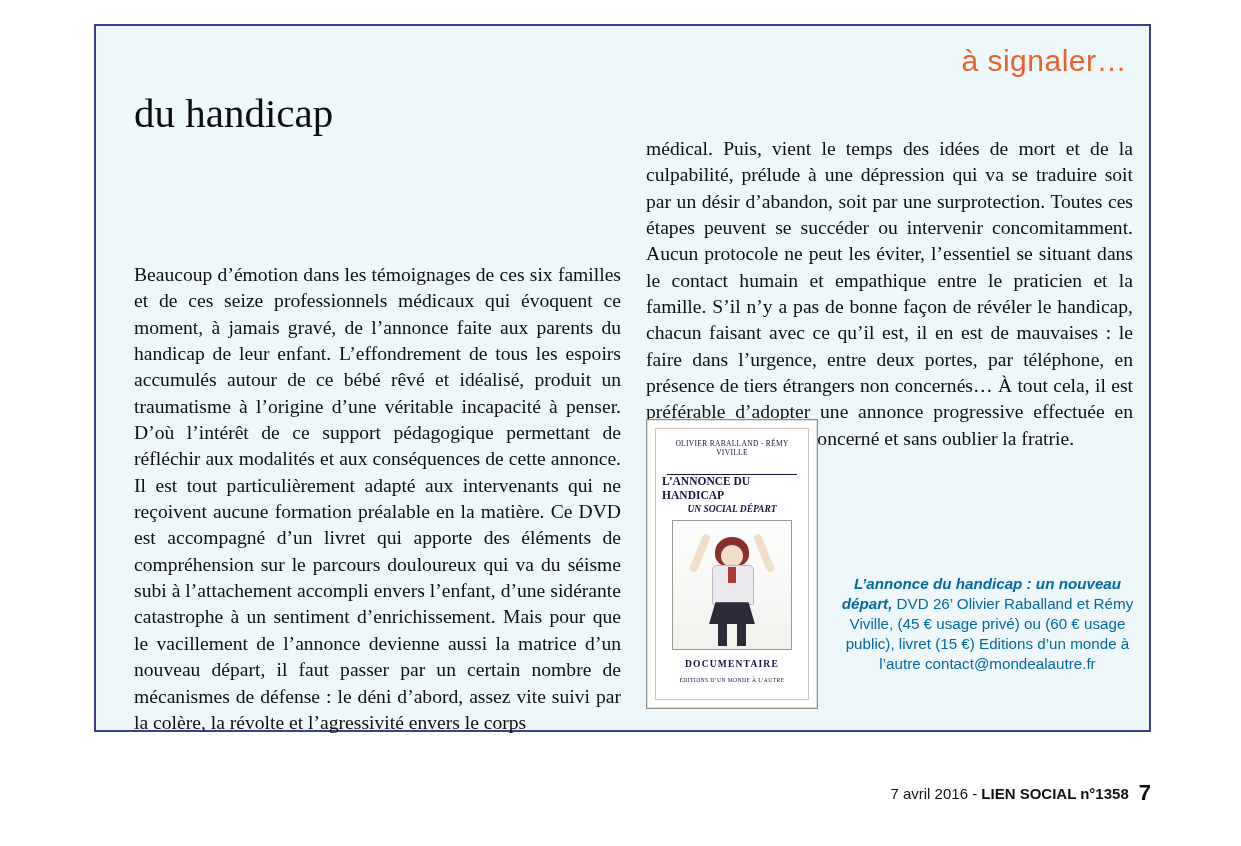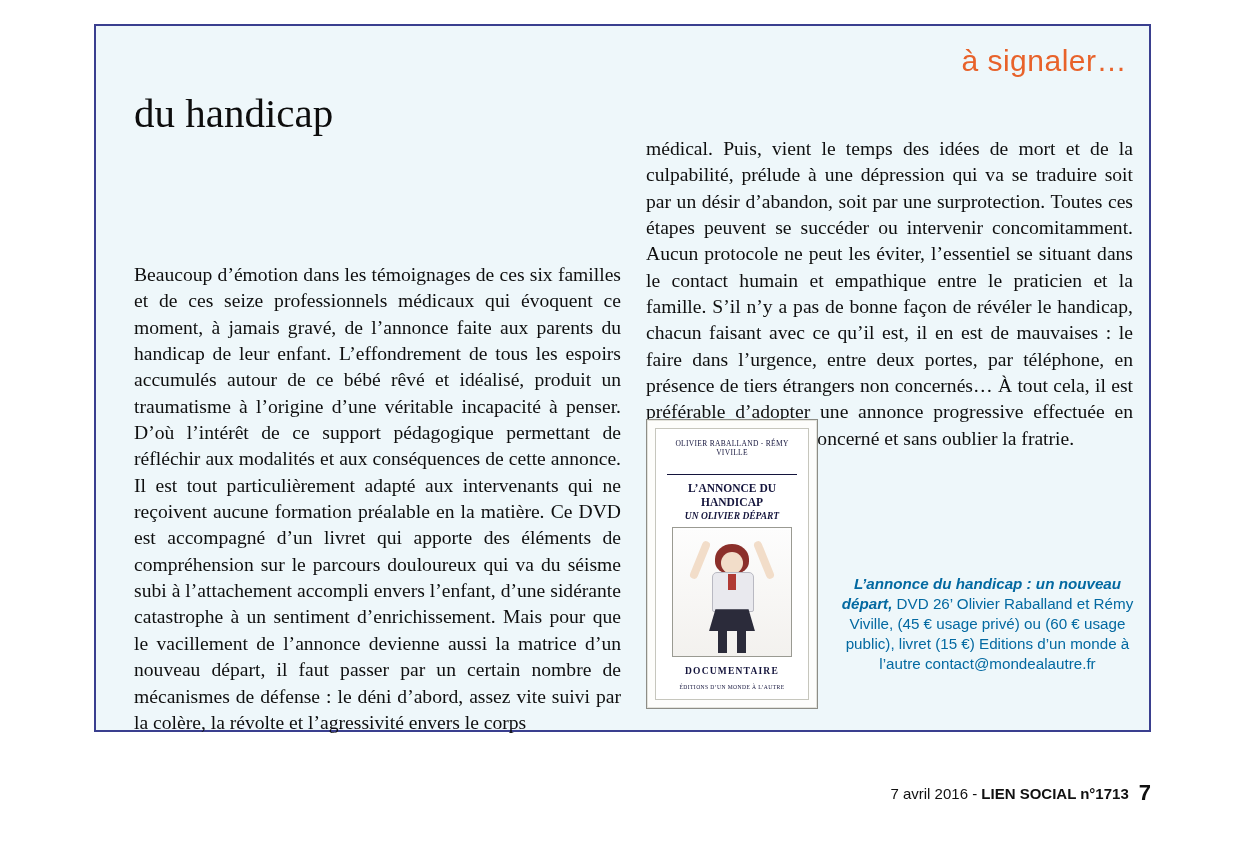--- a/index.html
+++ b/index.html
@@ -126,26 +126,24 @@
     font-family: "Liberation Serif", serif;
     font-size: 7.5px;
     letter-spacing: 0.3px;
     color: #14143c;
     text-align: center;
     border-bottom: 1px solid #14143c;
     padding-bottom: 17px;
     width: 86%;
   }
   #dvd-title {
-    margin-top: 7px;
     font-family: "Liberation Serif", serif;
     font-size: 11.5px;
     font-weight: bold;
     color: #14143c;
-    text-align: center;
     line-height: 1.18;
     width: 92%;
   }
   #dvd-subtitle {
     margin-top: 2px;
     font-family: "Liberation Serif", serif;
     font-size: 9.5px;
     font-style: italic;
     font-weight: bold;
     color: #14143c;
@@ -302,21 +300,21 @@
       </div>
 
       <div class="col" id="col-right">
         <p>médical. Puis, vient le temps des idées de mort et de la culpabilité, prélude à une dépression qui va se traduire soit par un désir d’abandon, soit par une surprotection. Toutes ces étapes peuvent se succéder ou intervenir concomitamment. Aucun protocole ne peut les éviter, l’essentiel se situant dans le contact humain et empathique entre le praticien et la famille. S’il n’y a pas de bonne façon de révéler le handicap, chacun faisant avec ce qu’il est, il en est de mauvaises : le faire dans l’urgence, entre deux portes, par téléphone, en présence de tiers étrangers non concernés… À tout cela, il est préférable d’adopter une annonce progressive effectuée en présence de l’enfant concerné et sans oublier la fratrie.</p>
       </div>
 
       <div id="dvd-cover">
         <div id="dvd-inner">
           <div id="dvd-authors">OLIVIER RABALLAND - RÉMY VIVILLE</div>
           <div id="dvd-title">L’ANNONCE DU HANDICAP</div>
-          <div id="dvd-subtitle">UN OLIVIER DÉPART</div>
+          <div id="dvd-subtitle">UN SOCIAL DÉPART</div>
           <div id="dvd-art">
             <div class="fig-arm-l"></div>
             <div class="fig-arm-r"></div>
             <div class="fig-hair"></div>
             <div class="fig-face"></div>
             <div class="fig-body"></div>
             <div class="fig-tie"></div>
             <div class="fig-skirt"></div>
             <div class="fig-leg-l"></div>
             <div class="fig-leg-r"></div>
@@ -327,16 +325,16 @@
       </div>
 
       <div id="credits">
         <span class="ref-title">L’annonce du handicap : un nouveau départ,</span><span> DVD 26’ Olivier Raballand et Rémy Viville, (45 € usage privé) ou (60 € usage public), livret (15 €) Editions d’un monde à l’autre contact@mondealautre.fr</span>
       </div>
 
     </div>
   </div>
 
   <div id="footer">
-    <span>7 avril 2016 - </span><span class="issue">LIEN SOCIAL n°1713</span><span class="pageno">7</span>
+    <span>7 avril 2016 - </span><span class="issue">LIEN SOCIAL n°1358</span><span class="pageno">7</span>
   </div>
 
 </div>
 
 </body></html>

